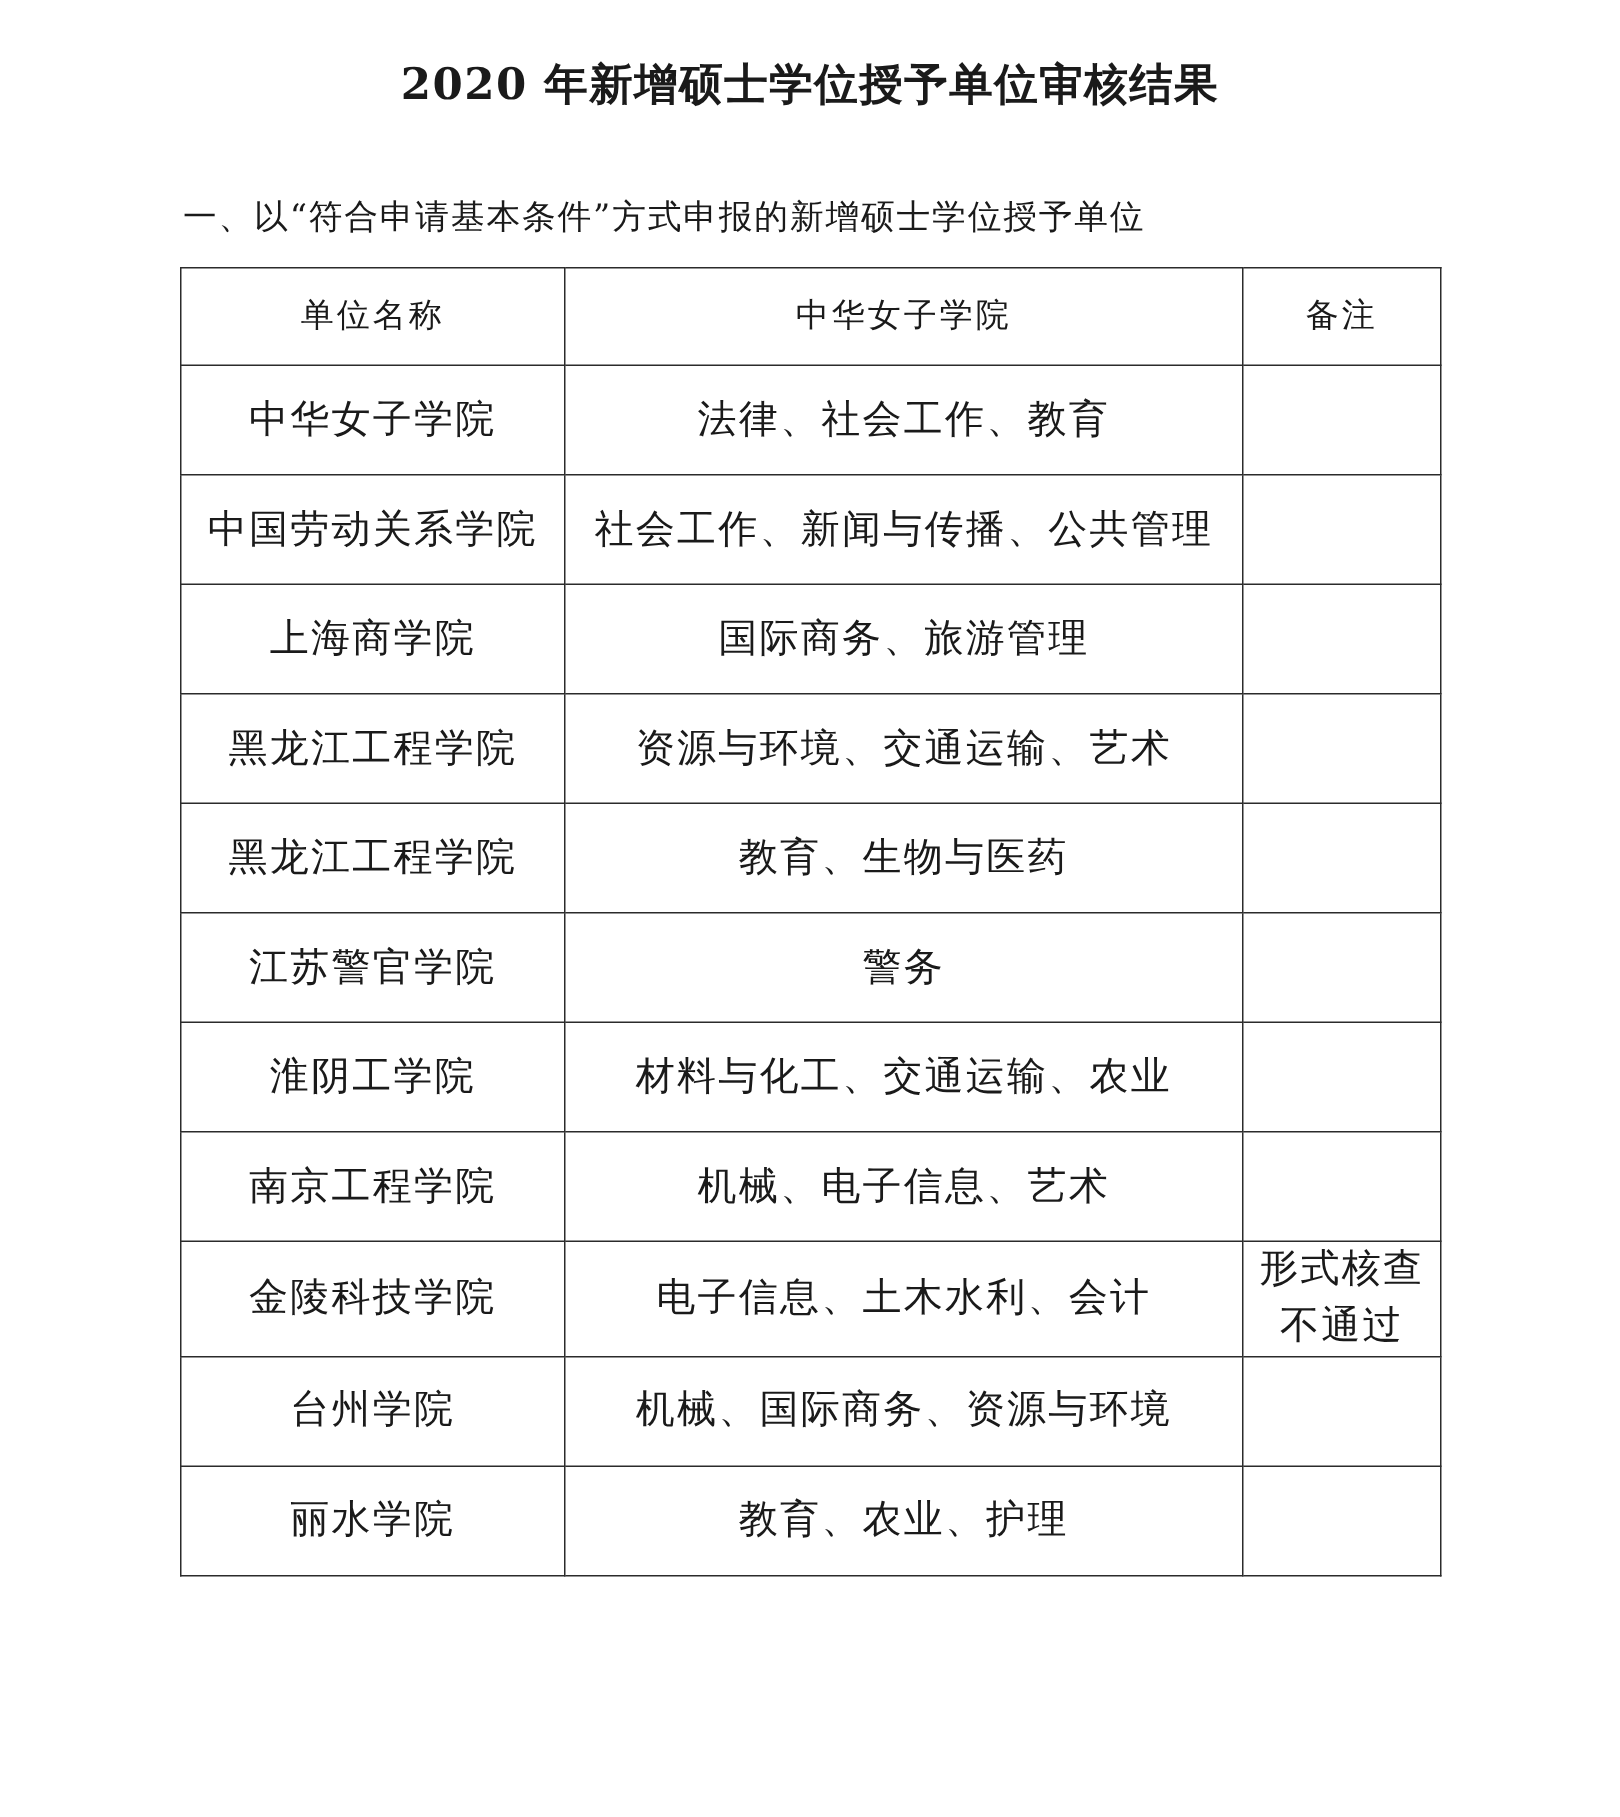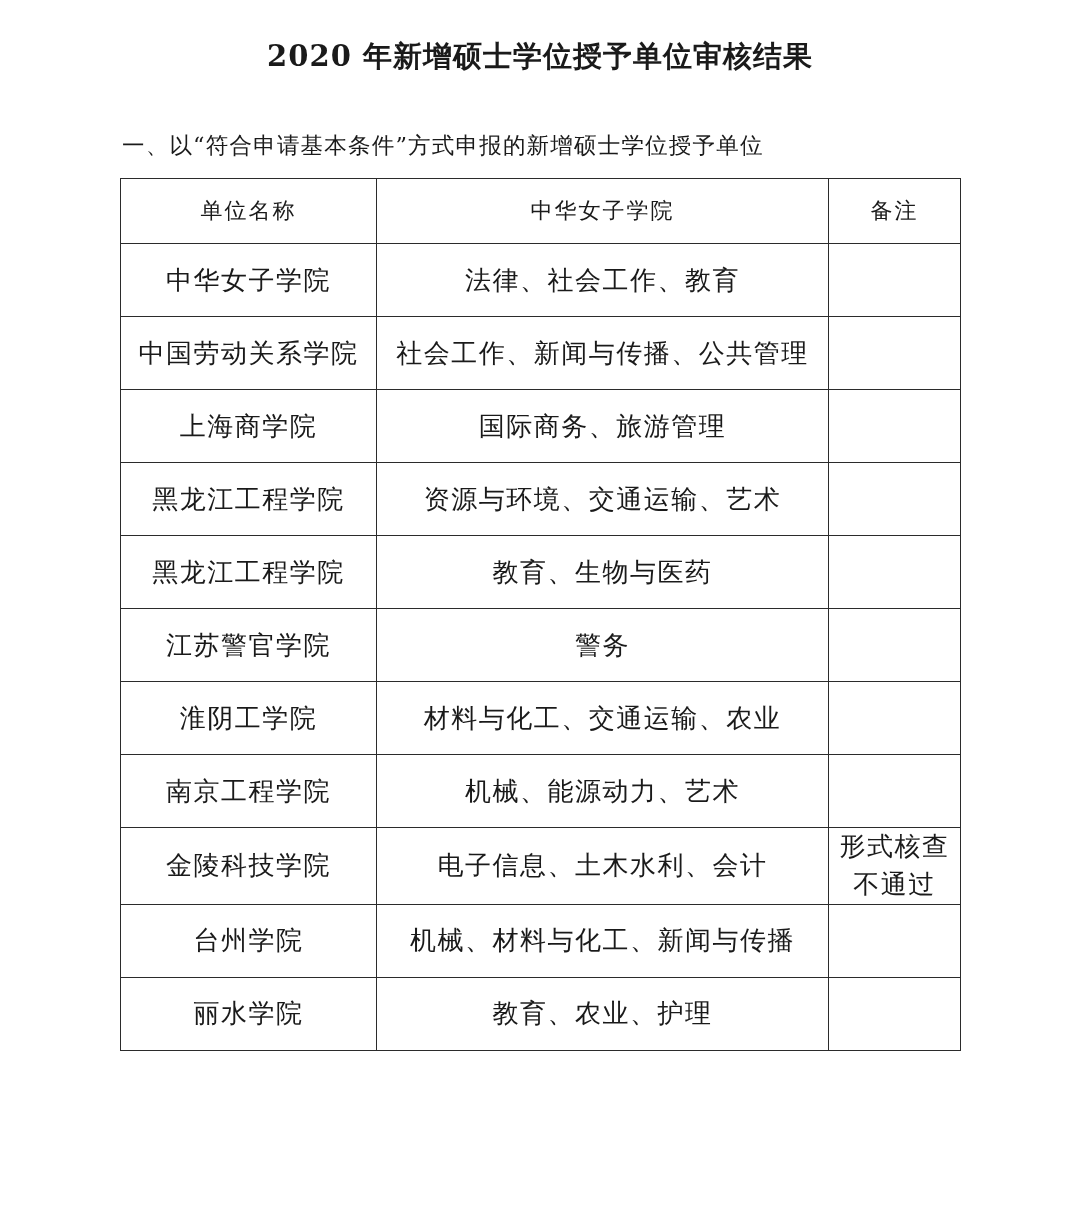--- a/index.html
+++ b/index.html
@@ -145,37 +145,37 @@
         </tr>
 
         <tr>
           <td>淮阴工学院</td>
           <td>材料与化工、交通运输、农业</td>
           <td class="remark-cell"></td>
         </tr>
 
         <tr>
           <td>南京工程学院</td>
-          <td>机械、能源动力、艺术</td>
+          <td>机械、电子信息、艺术</td>
           <td class="remark-cell"></td>
         </tr>
 
 
         <tr>
           <td class="tall">金陵科技学院</td>
           <td class="tall">电子信息、土木水利、会计</td>
           <td class="tall remark-cell">
             <span class="remark-line">形式核查</span>
             <span class="remark-line">不通过</span>
           </td>
         </tr>
 
         <tr>
           <td>台州学院</td>
-          <td>机械、材料与化工、新闻与传播</td>
+          <td>机械、国际商务、资源与环境</td>
           <td class="remark-cell"></td>
         </tr>
 
         <tr>
           <td>丽水学院</td>
           <td>教育、农业、护理</td>
           <td class="remark-cell"></td>
         </tr>
 
       </tbody>

